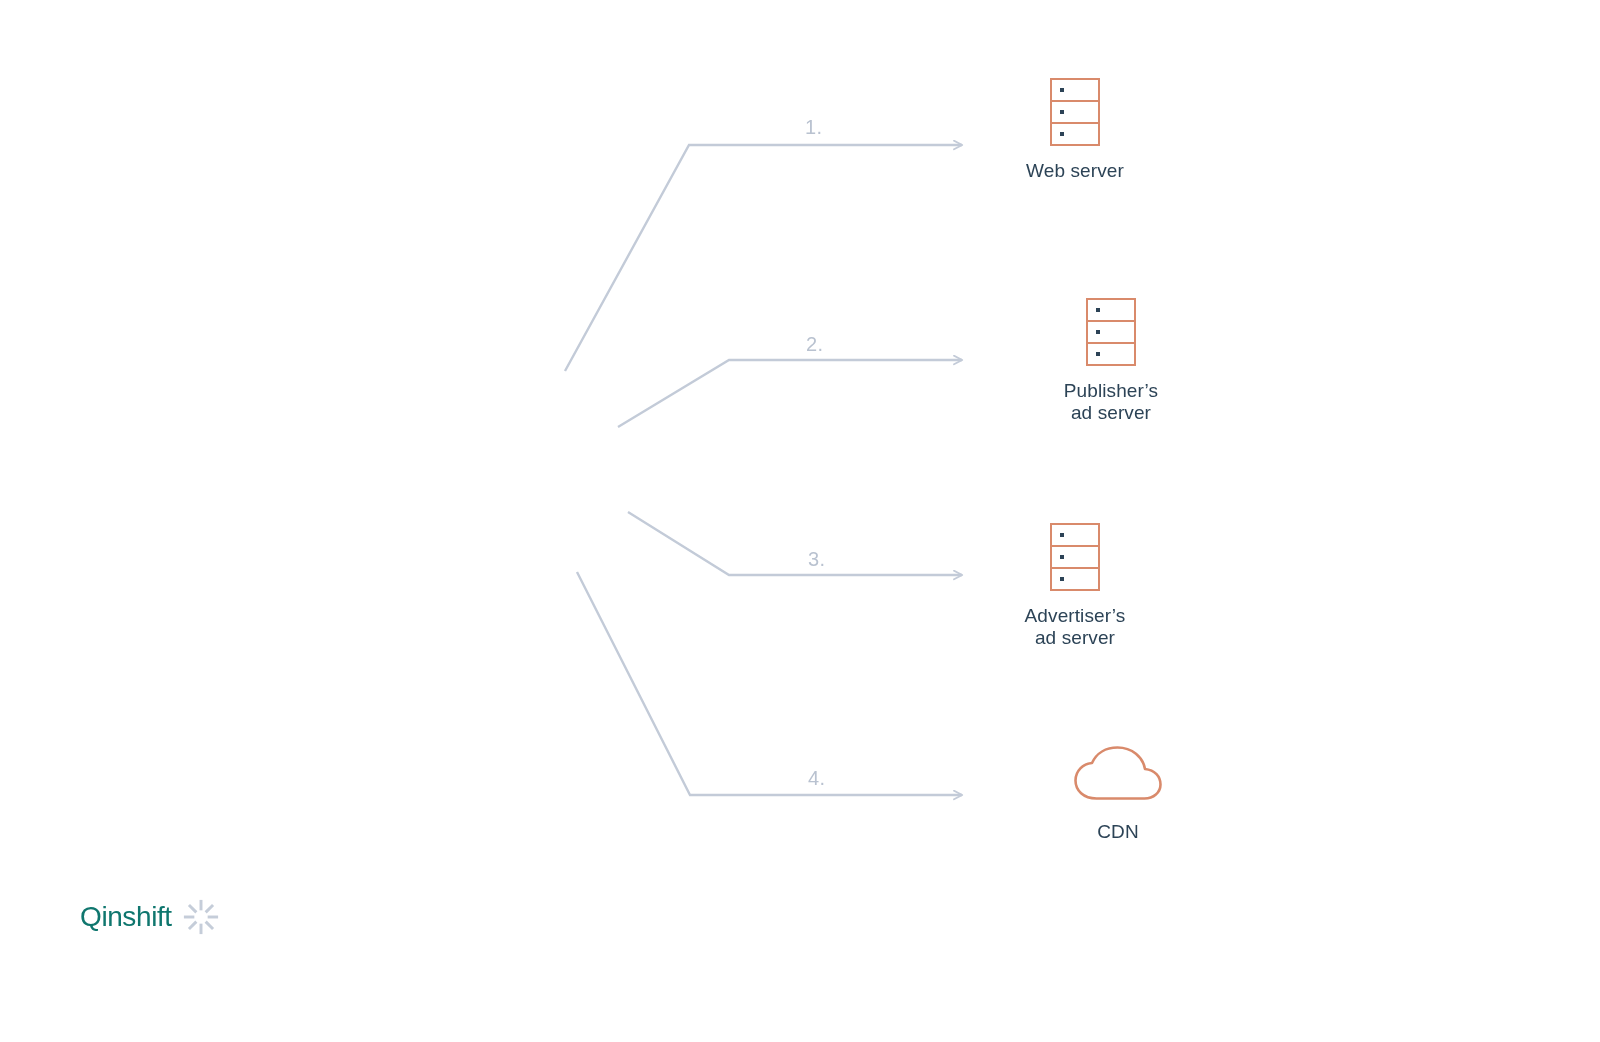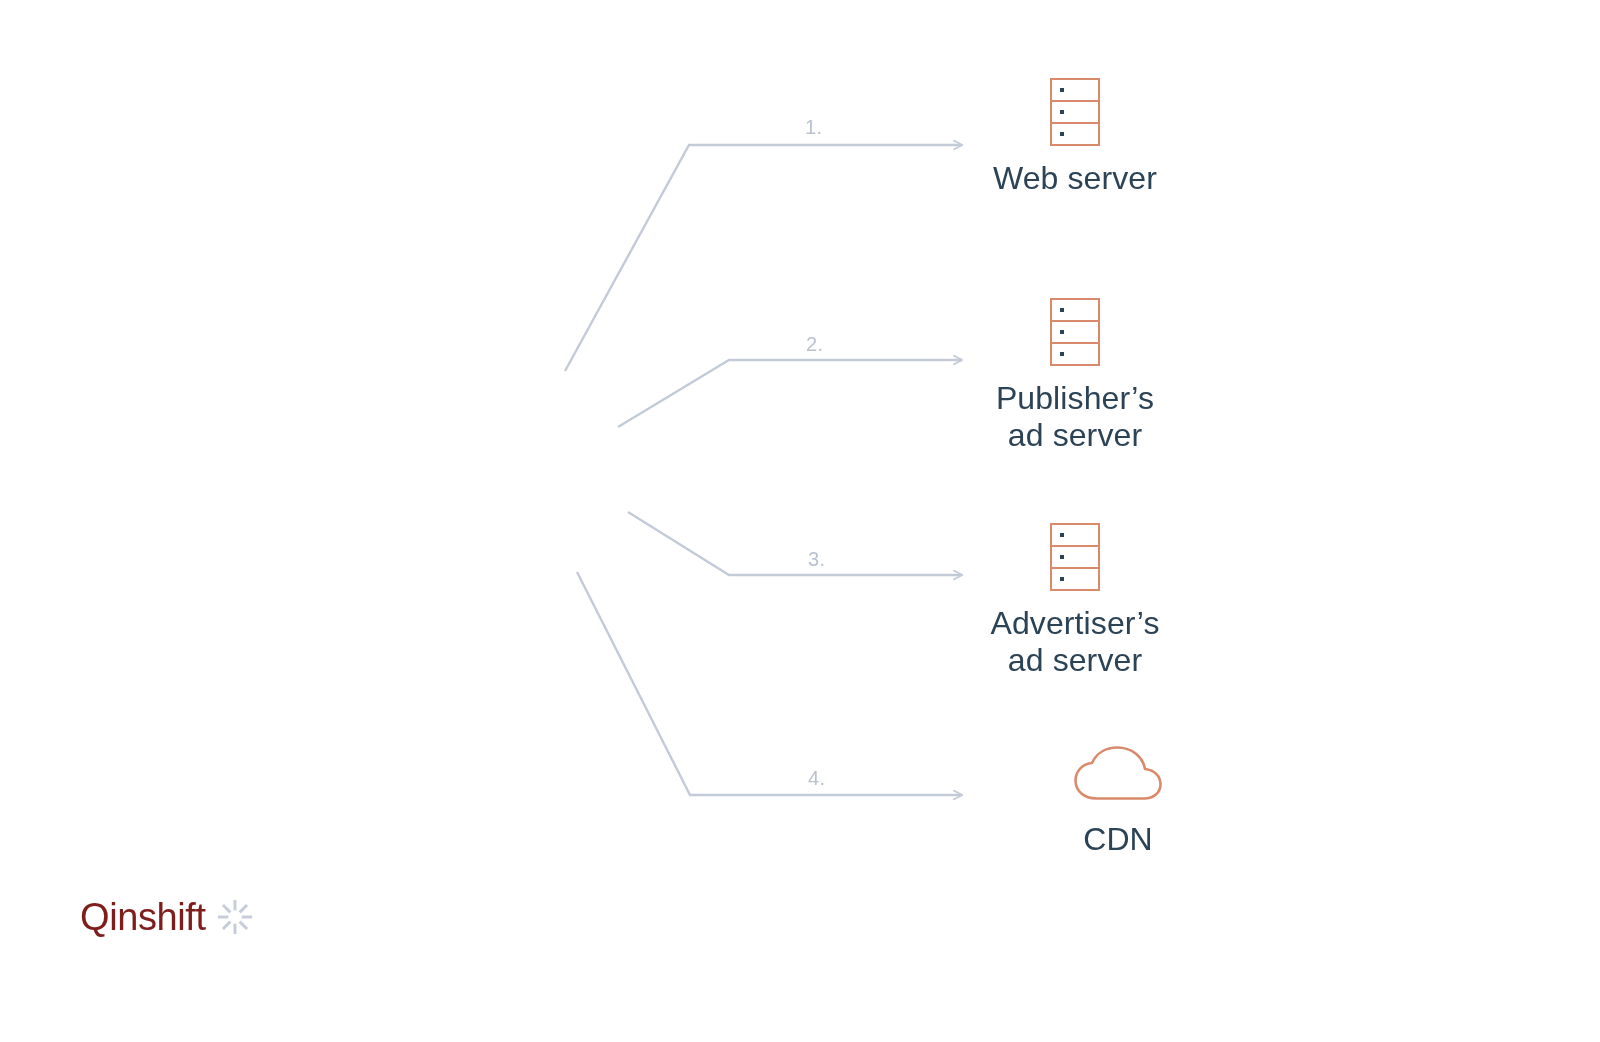--- a/index.html
+++ b/index.html
@@ -23,21 +23,21 @@
     pointer-events: none;
   }
 
   
   .node {
     position: absolute;
     text-align: center;
   }
   .node-label {
     color: #2c4356;
-    font-size: 32px;
+    font-size: 19px;
     line-height: 1.16;
     letter-spacing: 0.1px;
     white-space: pre-line;
   }
 
   #video-player-node {
     left: 350px;
     top: 415px;
     width: 240px;
   }
@@ -89,21 +89,21 @@
 
   
   .cloud-icon {
     width: 92px;
     height: 58px;
     margin: 0 auto;
   }
 
   
   #web-server-node      { left: 955px; top: 78px;  width: 240px; }
-  #publisher-node       { left: 955px; top: 298px; width: 240px; }
+  #publisher-node       { left: 991px; top: 298px; width: 240px; }
   #advertiser-node      { left: 955px; top: 523px; width: 240px; }
   #cdn-node             { left: 998px; top: 745px; width: 240px; }
   #web-server-node .node-label,
   #publisher-node  .node-label,
   #advertiser-node .node-label,
   #cdn-node        .node-label { margin-top: 14px; }
 
   
   .step-num {
     position: absolute;
@@ -119,22 +119,22 @@
   
   #brand {
     position: absolute;
     left: 80px;
     top: 898px;
     display: flex;
     align-items: center;
     gap: 10px;
   }
   #brand-wordmark {
-    color: #7f1d1d;
-    font-size: 38px;
+    color: #0f766e;
+    font-size: 28px;
     letter-spacing: -0.4px;
     line-height: 1;
   }
   #brand-mark { width: 38px; height: 38px; display: block; }
 </style>
 </head>
 <body>
 
 <div id="stage">
 

